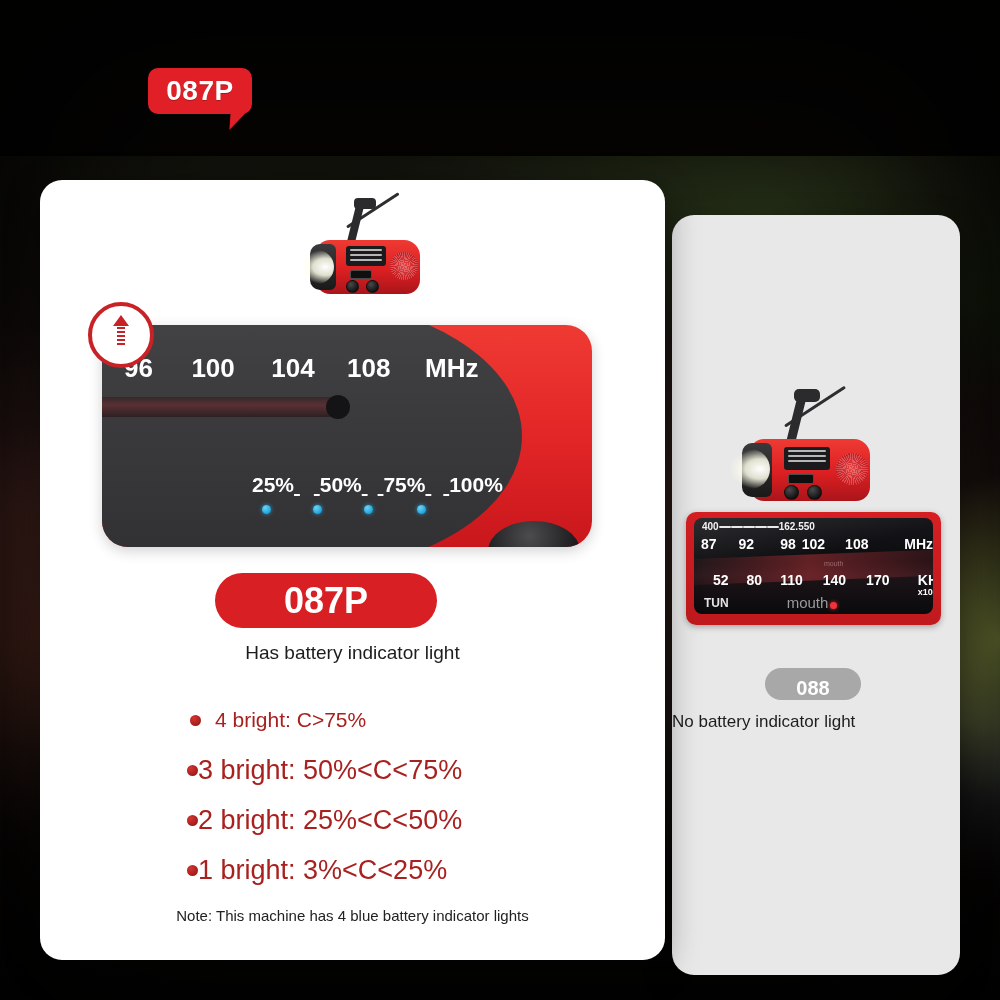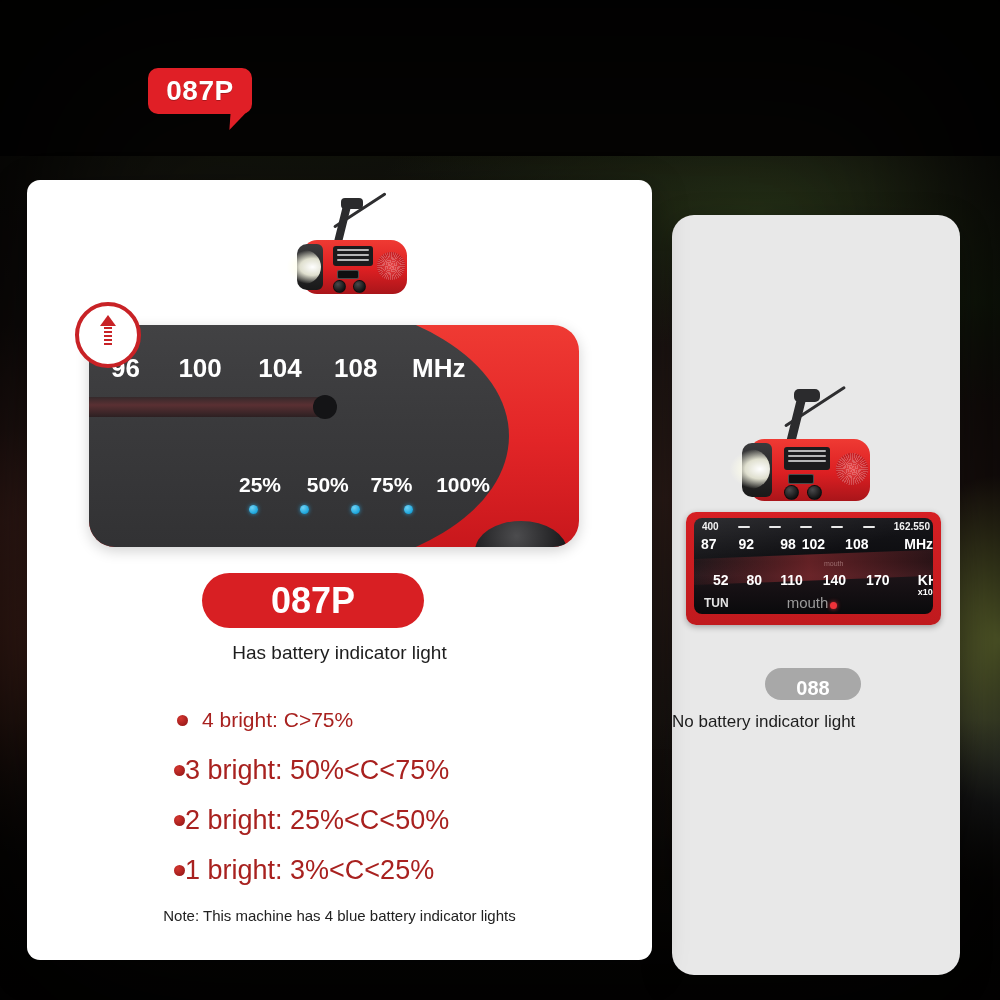--- a/index.html
+++ b/index.html
@@ -75,24 +75,24 @@
     font-size: 42px; line-height: 1.06;
     font-weight: normal;
     color: #E23A33;
     -webkit-text-stroke: 1.6px #ffffff;
     paint-order: stroke fill;
     letter-spacing: 0px;
   }
 
   
   #card-left {
-    position: absolute; left: 27px; top: 180px;
+    position: absolute; left: 40px; top: 180px;
     width: 625px; height: 780px;
     background: #ffffff;
-    border-radius: 13px;
+    border-radius: 22px;
     z-index: 5;
     box-shadow: 0 10px 34px rgba(0,0,0,.38);
   }
   
   #radio-left {
     position: absolute; left: 262px; top: 12px;
     width: 130px; height: 108px;
   }
   
   .radio { position: relative; }
@@ -165,21 +165,21 @@
   #dial-needle {
     position: absolute; left: 224px; top: 70px;
     width: 24px; height: 24px;
     background: #141416; border-radius: 50%;
   }
   .dial-row { position: absolute; color: #fff; font-weight: bold; white-space: nowrap; }
   #dial-row-mhz { left: 22px; top: 28px; font-size: 26px; letter-spacing: 0; }
   #dial-row-mhz span { display: inline-block; }
   #dial-row-khz { left: -4px; top: 100px; font-size: 26px; }
   #dial-row-khz span { display: inline-block; }
-  #dial-row-pct { left: 150px; top: 148px; font-size: 21px; }
+  #dial-row-pct { left: 150px; top: 148px; font-size: 21px; text-decoration: underline; }
   #dial-row-pct span { display: inline-block; }
   #dial-leds {
     position: absolute; left: 160px; top: 180px;
     display: flex; gap: 0;
   }
   #dial-leds .led {
     width: 9px; height: 9px; border-radius: 50%;
     background: radial-gradient(circle at 35% 30%, #6fd2f5, #1ba5dc 70%);
     box-shadow: 0 0 4px rgba(40,170,230,.8);
   }
@@ -287,21 +287,21 @@
     border-radius: 8px;
     overflow: hidden;
   }
   #dial-photo .sheen {
     position: absolute; left: -20px; top: 36px; width: 300px; height: 26px;
     background: linear-gradient(90deg, rgba(120,40,45,.0), rgba(170,50,55,.55) 45%, rgba(120,35,40,.1));
     transform: rotate(-2.2deg);
   }
   #dp-top {
     position: absolute; left: 8px; top: 3px; width: 228px;
-    display: flex; align-items: center; justify-content: space-between;
+    display: flex; align-items: center; 
     color: #f2f2f2; font-size: 10px; font-weight: bold;
   }
   #dp-top .dash { width: 12px; height: 2px; background: #e9e9e9; border-radius: 1px; }
   #dp-mhz {
     position: absolute; left: 7px; top: 18px; width: 232px;
     color: #fff; font-size: 14px; font-weight: bold;
     display: flex; align-items: baseline;
   }
   #dp-khz {
     position: absolute; left: 19px; top: 54px; width: 232px;

